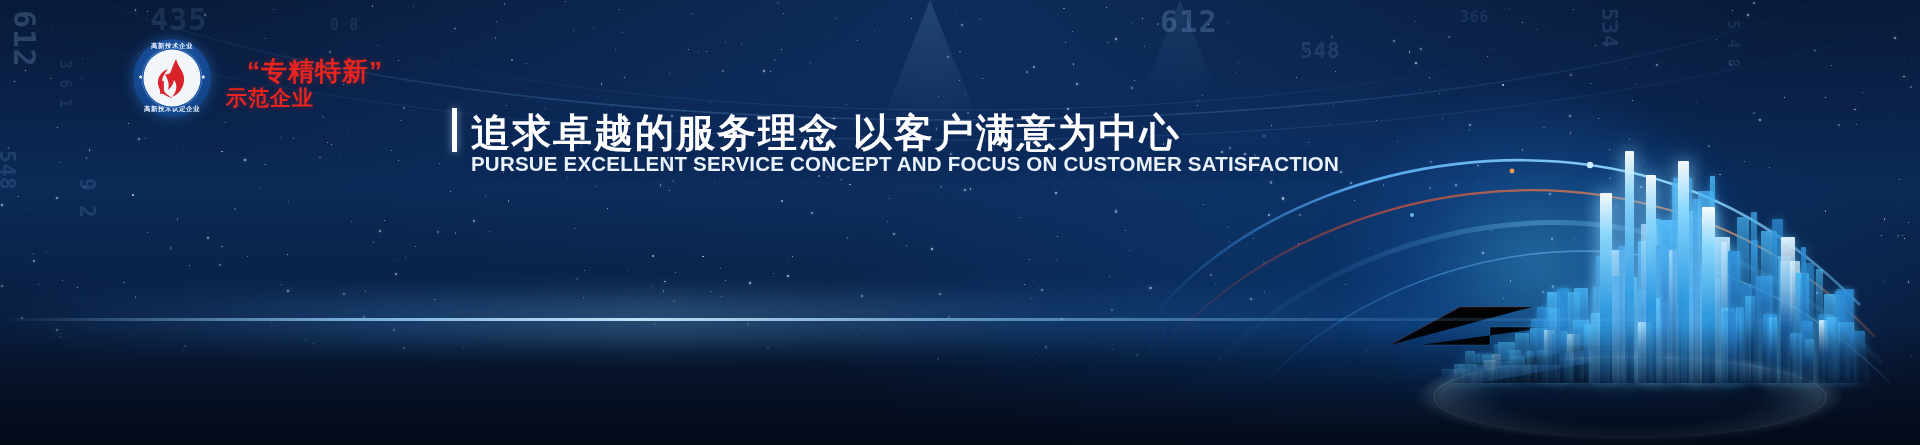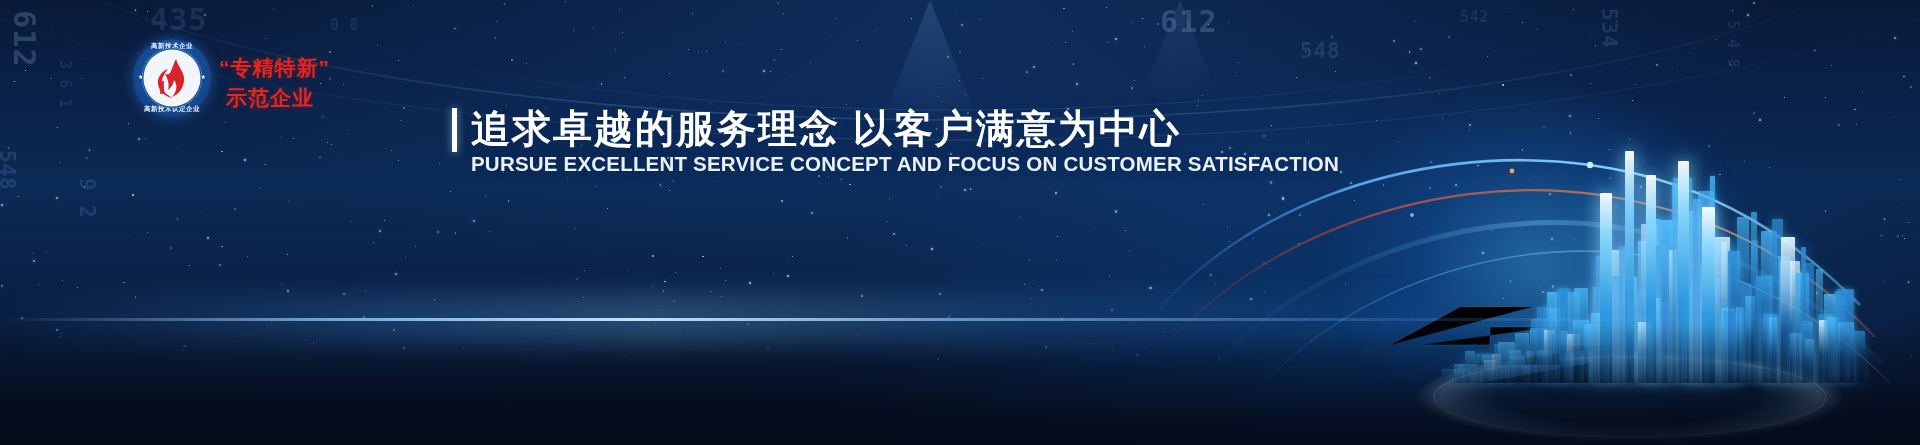--- a/index.html
+++ b/index.html
@@ -57,25 +57,25 @@
   .badge-arc-top{top:3px;}
   .badge-arc-bot{bottom:3px;}
   .badge-star{position:absolute;color:#ffffff;font-size:6px;top:34px;}
   .badge-star.l{left:5px;}
   .badge-star.r{right:5px;}
   .flame{position:absolute;left:50%;top:50%;transform:translate(-50%,-48%);}
 
   
   .redtxt{position:absolute;left:219px;color:#e8241f;font-weight:700;
           text-shadow:0 0 6px rgba(230,30,25,.35);white-space:nowrap;}
-  .redtxt.l1{top:54px;font-size:21px;letter-spacing:1px;}
+  .redtxt.l1{top:54px;font-size:26px;letter-spacing:1px;margin-left:28px;}
   .redtxt.l2{top:84px;font-size:21px;letter-spacing:1px;left:226px;}
 
   
-  .headline{position:absolute;left:452px;top:104px;display:flex;align-items:center;}
+  .headline{position:absolute;left:452px;top:104px;display:flex;align-items:flex-end;}
   .vbar{width:5px;height:44px;background:#ffffff;margin-right:14px;margin-top:4px;
         box-shadow:0 0 8px rgba(190,225,255,.6);}
   .h-main{color:#ffffff;font-size:39px;font-weight:700;letter-spacing:2px;line-height:1;
           white-space:nowrap;text-shadow:0 2px 12px rgba(10,40,90,.9);}
   .h-sub{position:absolute;left:471px;top:152px;color:#e9f1fb;font-size:20.5px;
          font-weight:600;letter-spacing:.2px;white-space:nowrap;
          text-shadow:0 1px 8px rgba(10,40,90,.85);}
 
   
   .city{position:absolute;right:0;bottom:0;width:760px;height:400px;}
@@ -116,21 +116,21 @@
 
   <div class="codecol big rot" style="left:40px;top:10px;">612</div>
   <div class="codecol mid rot" style="left:18px;top:150px;">548</div>
   <div class="codecol sm rot" style="left:72px;top:60px;">3 6 1</div>
   <div class="codecol mid rot" style="left:98px;top:178px;">9 2</div>
   <div class="codecol big" style="left:150px;top:4px;opacity:.55;">435</div>
   <div class="codecol sm" style="left:330px;top:18px;">0 8</div>
 
   <div class="codecol big" style="left:1160px;top:6px;">612</div>
   <div class="codecol mid" style="left:1300px;top:40px;">548</div>
-  <div class="codecol sm" style="left:1460px;top:10px;">542</div>
+  <div class="codecol sm" style="left:1460px;top:10px;">366</div>
   <div class="codecol mid rot" style="left:1620px;top:8px;">534</div>
   <div class="codecol sm rot" style="left:1740px;top:20px;">5 4 8</div>
 
   <div class="stars" id="stars">
       <div class="st" style="left: 1253px; top: 237.9px; width: 0.9px; height: 0.9px; opacity: 0.71;"></div>
       <div class="st" style="left: 1134.4px; top: 80.1px; width: 0.7px; height: 0.7px; opacity: 0.61;"></div>
       <div class="st" style="left: 575.8px; top: 277.7px; width: 2.1px; height: 2.1px; opacity: 0.2; box-shadow: rgba(200, 230, 255, 0.8) 0px 0px 3px;"></div>
       <div class="st" style="left: 1628.7px; top: 138.3px; width: 1.4px; height: 1.4px; opacity: 0.34;"></div>
       <div class="st" style="left: 781px; top: 200.2px; width: 1.5px; height: 1.5px; opacity: 0.65;"></div>
       <div class="st" style="left: 1569.3px; top: 115.4px; width: 1.6px; height: 1.6px; opacity: 0.56; box-shadow: rgba(200, 230, 255, 0.8) 0px 0px 3px;"></div>

